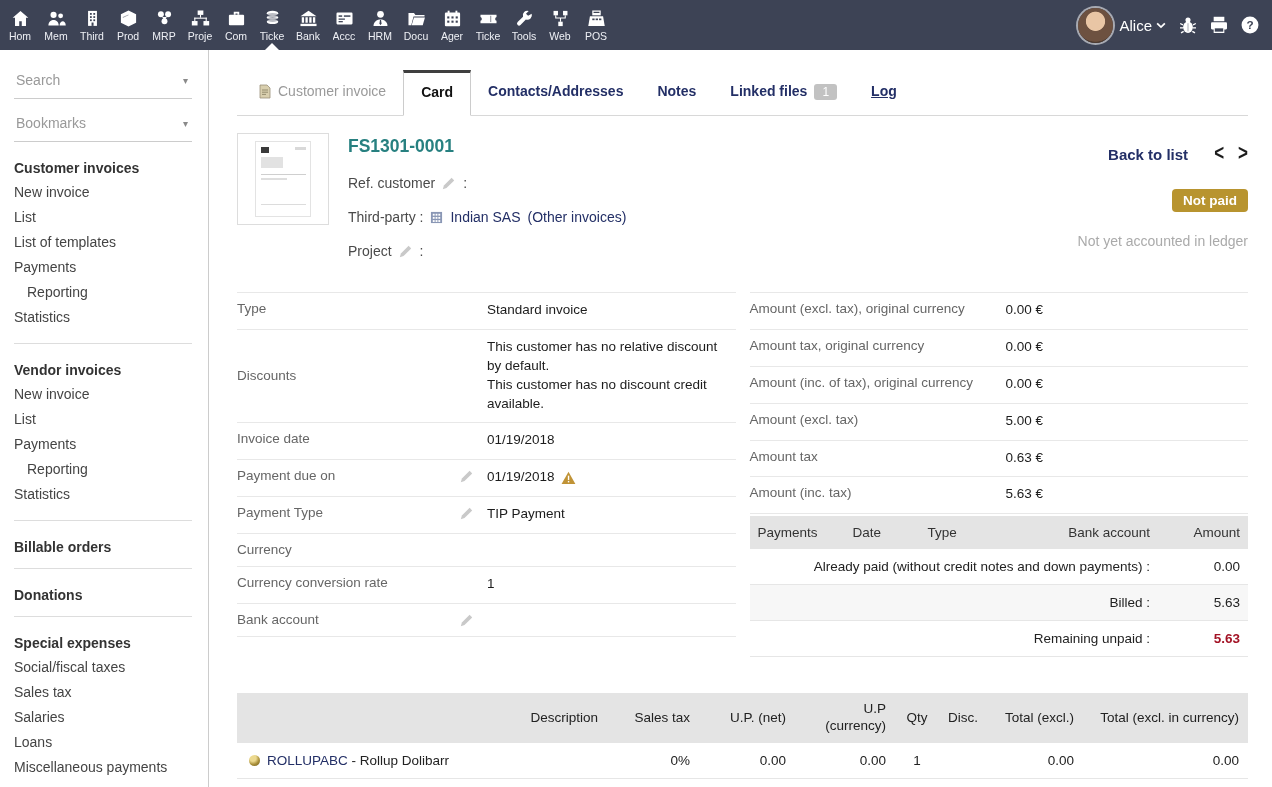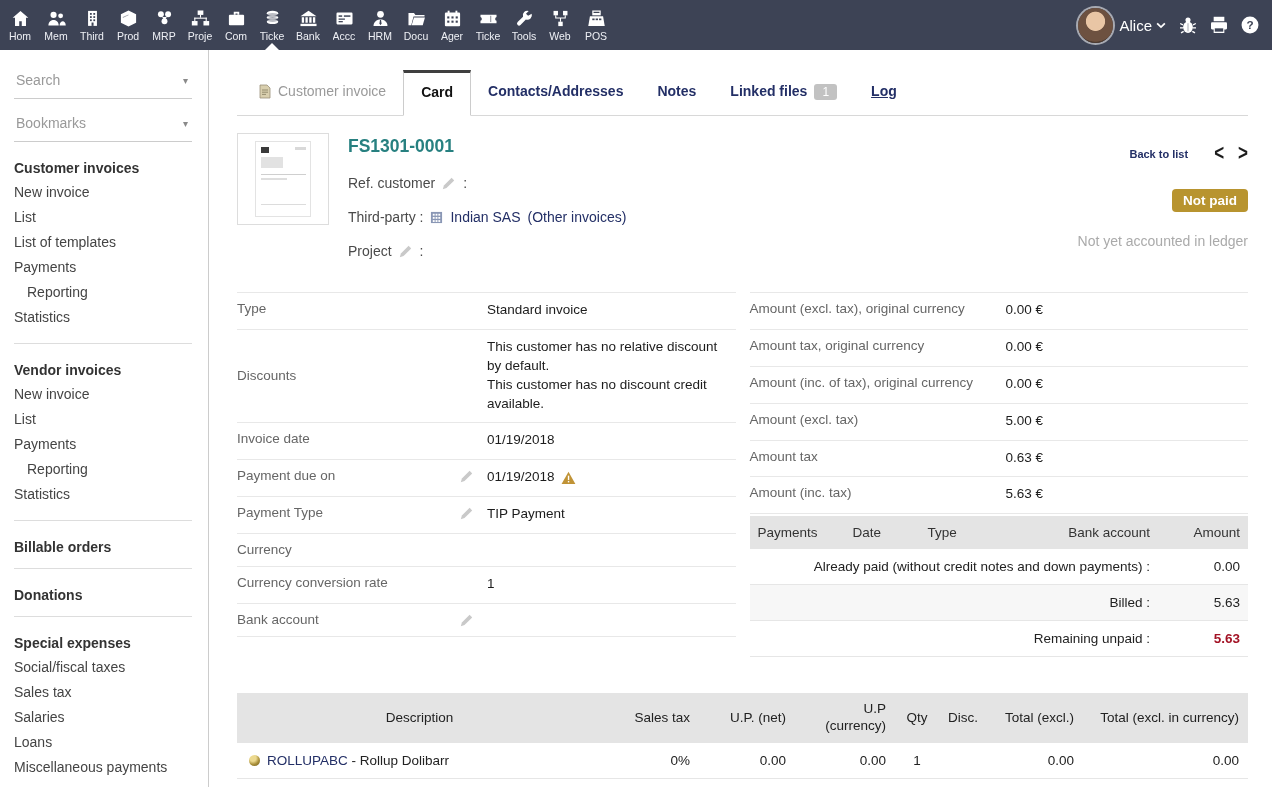--- a/index.html
+++ b/index.html
@@ -63,21 +63,21 @@
   .md-addr{position:absolute;left:5px;top:15px;width:22px;height:11px;background:#e2e2e2;}
   .md-line1{position:absolute;left:5px;top:32px;right:4px;height:1px;background:#cfcfcf;}
   .md-line2{position:absolute;left:5px;top:36px;width:26px;height:2px;background:#dedede;}
   .md-line3{position:absolute;left:5px;top:62px;right:4px;height:1px;background:#dcdcdc;}
   .banner-info{margin-left:19px;font-size:14px;}
   .ref{color:var(--teal);font-weight:bold;font-size:17.5px;margin:3px 0 9px;}
   .b-line{margin:18px 0;color:#4a4a4a;display:flex;align-items:center;gap:7px;}
   .b-link{color:var(--link-navy);text-decoration:none;cursor:pointer;}
   .banner-right{margin-left:auto;text-align:right;min-width:250px;}
   .back-row{display:flex;justify-content:flex-end;align-items:center;gap:14px;margin-top:11px;}
-  .back-link{font-size:11px;font-weight:bold;color:var(--link-navy);text-decoration:none;cursor:pointer;margin-right:12px;}
+  .back-link{font-size:15px;font-weight:bold;color:var(--link-navy);text-decoration:none;cursor:pointer;margin-right:12px;}
   .chev{color:#1c1c1c;font-weight:bold;font-size:17px;transform:scaleY(1.25);cursor:pointer;}
   .notpaid{display:inline-block;background:var(--badge-gold);color:#fff;font-weight:bold;font-size:13.5px;padding:4px 11px;border-radius:4px;margin-top:25px;}
   .ledger{color:#aaa;font-size:14px;margin-top:21px;}
 
   
   .fields{display:flex;gap:14px;margin-top:15px;align-items:flex-start;}
   .fcol{flex:1;min-width:0;}
   .frow{display:flex;border-bottom:1px solid #e8e8e8;padding:8px 0 9px;font-size:13.5px;align-items:flex-start;min-height:33px;}
   .fcol-left .frow:first-child,.fcol-right .frow:first-child{border-top:1px solid #e8e8e8;}
   .flabel{width:250px;color:#666;flex-shrink:0;display:flex;align-items:center;}
@@ -93,21 +93,21 @@
   .ptable th.r{text-align:right;}
   .ptable td{padding:10px 8px;border-bottom:1px solid #e6e6e6;}
   .ptable .sumlbl{text-align:right;color:#222;}
   .ptable .sumval{text-align:right;width:90px;}
   .ptable tr.shade td{background:#f7f7f7;}
   .ptable .red{color:var(--danger-red);font-weight:bold;}
 
   
   .ltable{width:100%;border-collapse:collapse;font-size:13.5px;margin-top:36px;}
   .ltable th{background:var(--thead-bg);color:#222;font-weight:normal;padding:8px 9px;text-align:right;vertical-align:middle;line-height:1.25;}
-  .ltable th.l{text-align:center;padding-left:4px;}
+  .ltable th.l{text-align:right;padding-left:4px;}
   .ltable th.c,.ltable td.c{text-align:center;}
   .ltable td{padding:10px 9px;border-bottom:1px solid #e6e6e6;text-align:right;color:#222;}
   .ltable td.l{text-align:left;padding-left:12px;}
   .proddot{display:inline-block;width:11px;height:11px;border-radius:50%;vertical-align:-1px;margin-right:7px;
      background:radial-gradient(circle at 35% 28%, #ecd98f 0 30%, #a98f3a 60%, #6e5c1f 100%);}
   .prodlink{color:var(--link-navy);text-decoration:none;cursor:pointer;}
 </style>
 </head>
 <body>
 

